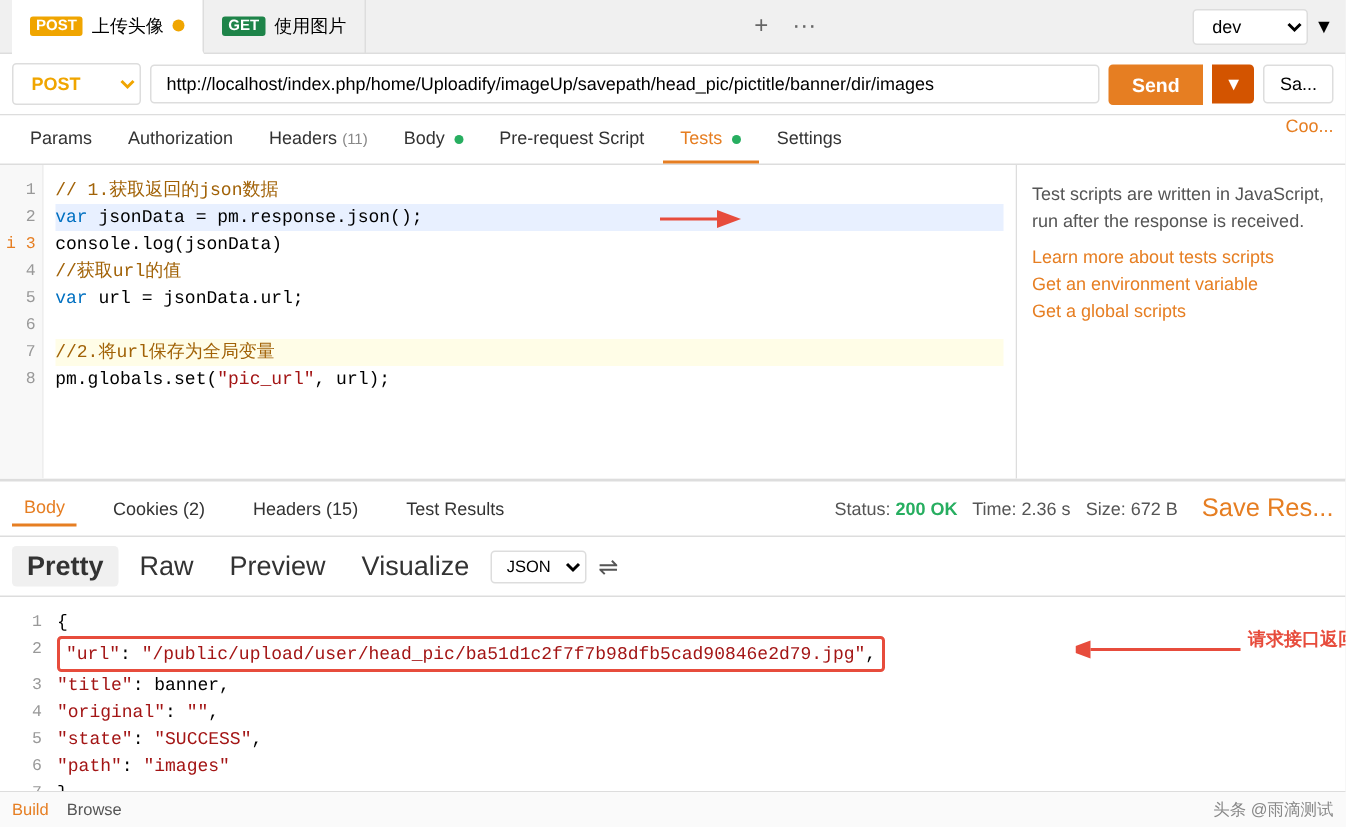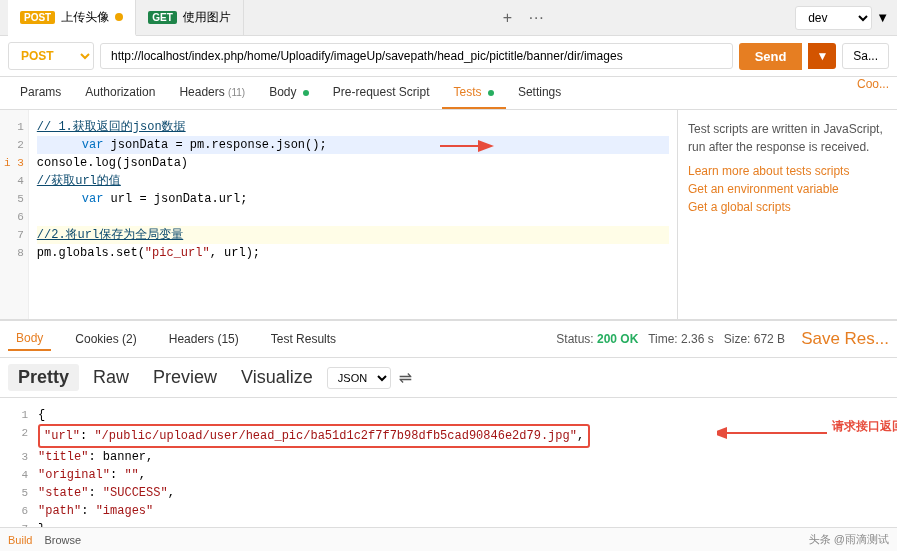--- a/index.html
+++ b/index.html
@@ -181,23 +181,23 @@
     }
     .code-content {
       padding: 8px;
       overflow: auto;
       flex: 1;
       line-height: 18px;
     }
     .code-line { white-space: nowrap; position: relative; }
     .code-line.highlighted { background: #e8f0ff; }
     .code-line.highlight-yellow { background: #fffde7; }
-    .comment { color: #0c4a6e; text-decoration: underline; }
+    .comment { color: #a16207; }
     .string { color: #a31515; }
-    .var-kw { color: #0070c1; padding-left: 45px; }
+    .var-kw { color: #0070c1; }
 
     
     .right-panel {
       width: 220px;
       background: #fff;
       border-left: 1px solid #ddd;
       padding: 10px;
       font-size: 12px;
       color: #555;
     }

